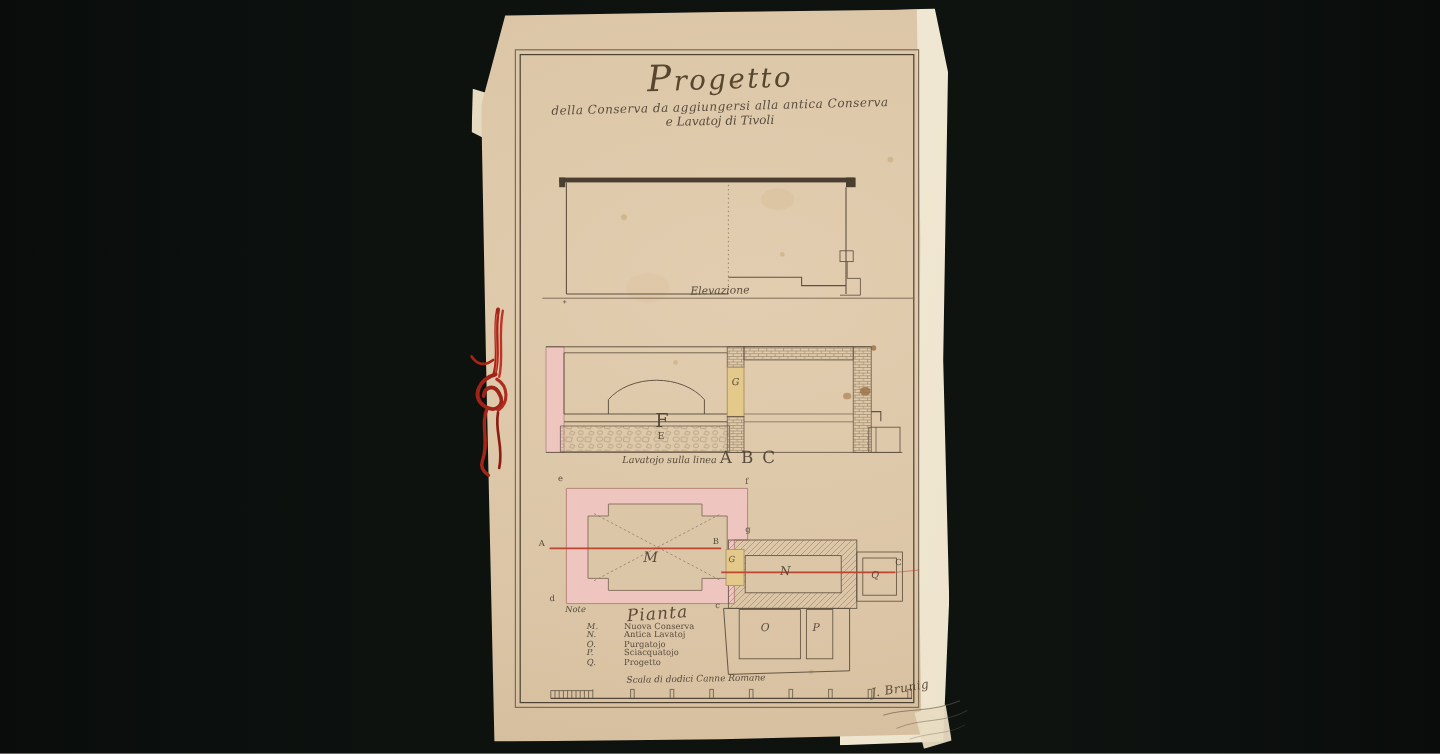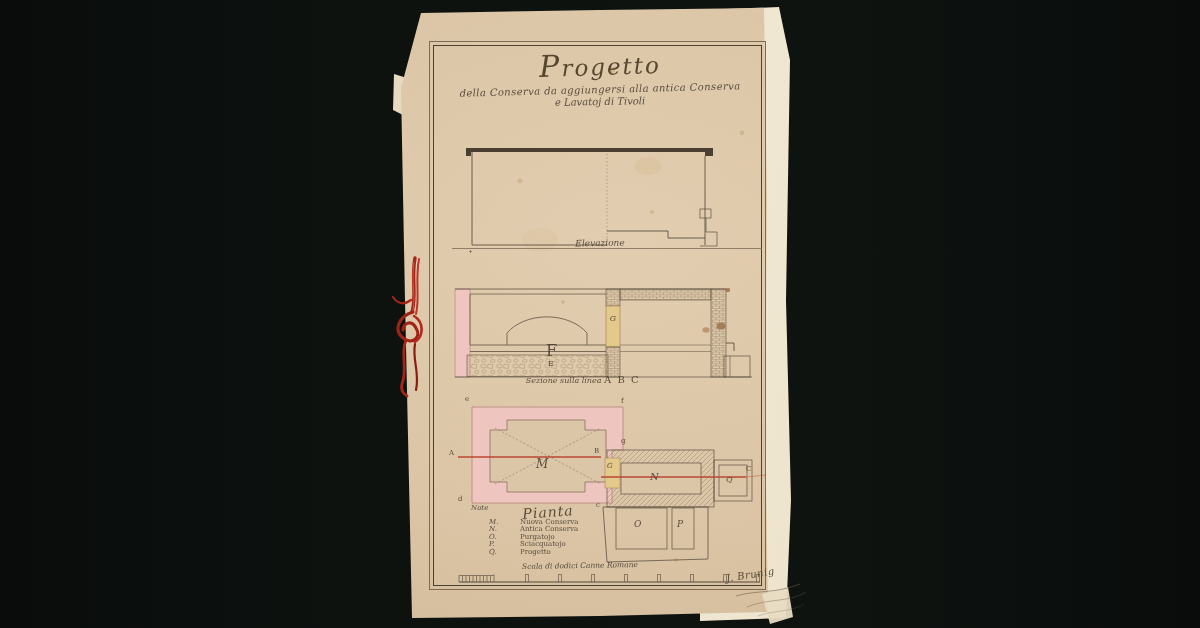--- a/index.html
+++ b/index.html
@@ -29,21 +29,21 @@
 
   
   .lb{position:absolute;color:rgba(78,66,52,.92);font-family:"DejaVu Serif",serif;font-style:italic;white-space:nowrap;}
   .lb.up{font-style:normal;}
   #t-title{left:510px;top:47px;width:180px;text-align:center;font-size:23px;letter-spacing:2px;transform:rotate(-2deg);color:#57472f;}
   #t-title::first-letter{font-size:30px;}
   #t-sub1{left:452px;top:84px;width:296px;text-align:center;font-size:10px;letter-spacing:.4px;transform:rotate(-1.5deg);}
   #t-sub2{left:452px;top:96px;width:296px;text-align:center;font-size:10px;transform:rotate(-1deg);}
   #t-elev{left:543px;top:238px;width:114px;text-align:center;font-size:9px;transform:rotate(-1deg);}
   #t-sez{left:508px;top:374px;width:150px;text-align:center;font-size:8px;}
-  #t-sez .caps{font-style:normal;font-size:10px;letter-spacing:1.5px;}
+  #t-sez .caps{font-style:normal;font-size:14px;letter-spacing:1.5px;}
   .sm{font-size:7px;font-style:normal;}
   #l-F{left:546px;top:341px;}  #l-E{left:548px;top:359px;font-size:8px;}
   #l-Gs{left:607px;top:314px;width:12px;text-align:center;font-size:8px;font-style:italic;}
   #l-A{left:449px;top:449px;} #l-B{left:594px;top:447px;} #l-C{left:746px;top:465px;}
   #l-e{left:465px;top:395px;} #l-f{left:621px;top:397px;} #l-g{left:621px;top:437px;}
   #l-d{left:458px;top:495px;} #l-c{left:596px;top:501px;}
   #l-M{left:536px;top:457px;font-size:12px;font-style:italic;}
   #l-N{left:650px;top:471px;font-size:10px;font-style:italic;}
   #l-O{left:634px;top:519px;font-size:9px;font-style:italic;}
   #l-P{left:677px;top:519px;font-size:9px;font-style:italic;}
@@ -186,21 +186,21 @@
     </g>
   </svg>
 
   <div class="lb" id="t-title">Progetto</div>
   <div class="lb" id="t-sub1">della Conserva da aggiungersi alla antica Conserva</div>
   <div class="lb" id="t-sub2">e Lavatoj di Tivoli</div>
 
   <div class="lb" id="t-elev">Elevazione</div>
 
   <div class="lb" id="t-sez">
-    <span>Sezione sulla linea</span>
+    <span>Lavatojo sulla linea</span>
     <span class="caps">A B C</span>
   </div>
   <div class="lb up" id="l-F">F</div>
   <div class="lb up" id="l-E">E</div>
   <div class="lb" id="l-Gs">G</div>
 
   <div class="lb sm" id="l-A">A</div>
   <div class="lb sm" id="l-B">B</div>
   <div class="lb sm" id="l-C">C</div>
   <div class="lb sm" id="l-e">e</div>
@@ -217,21 +217,21 @@
 
   <div class="lb" id="t-pianta">Pianta</div>
   <div class="lb" id="t-note">Note</div>
   <div class="legend">
     <div class="row">
       <span class="lk">M.</span>
       <span class="lt">Nuova Conserva</span>
     </div>
     <div class="row">
       <span class="lk">N.</span>
-      <span class="lt">Antica Conserva</span>
+      <span class="lt">Antica Lavatoj</span>
     </div>
     <div class="row">
       <span class="lk">O.</span>
       <span class="lt">Purgatojo</span>
     </div>
     <div class="row">
       <span class="lk">P.</span>
       <span class="lt">Sciacquatojo</span>
     </div>
     <div class="row">

